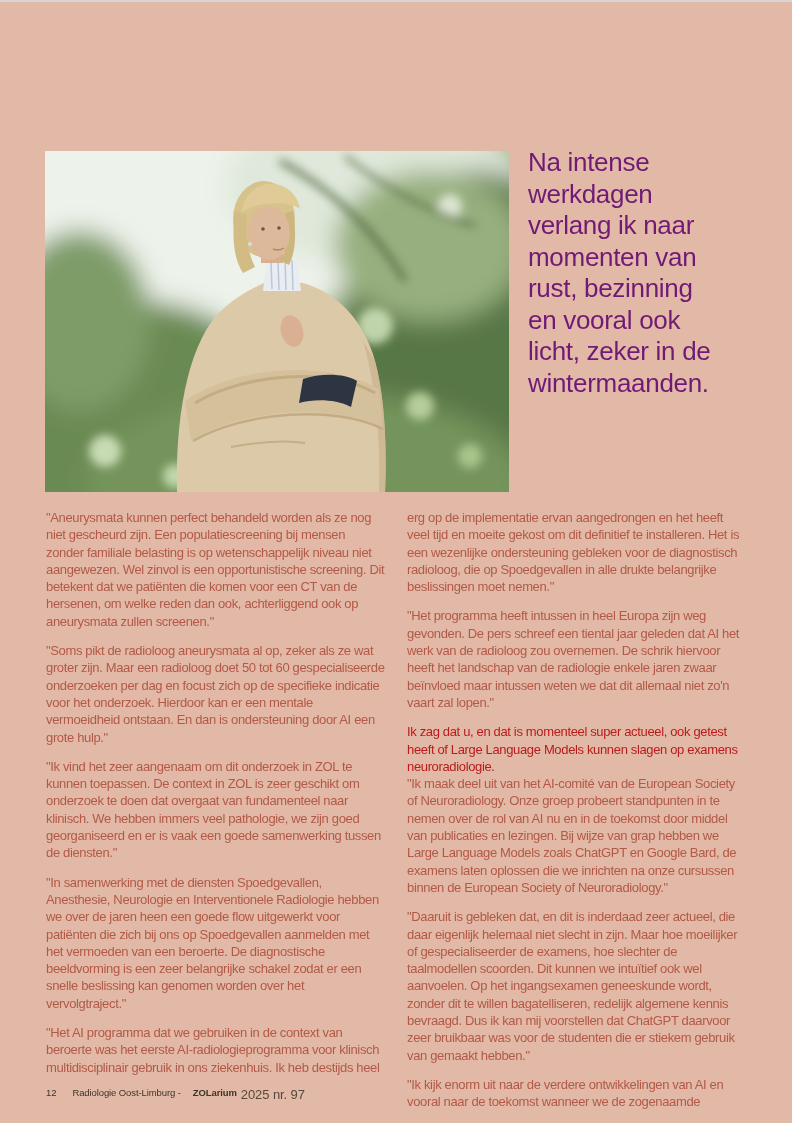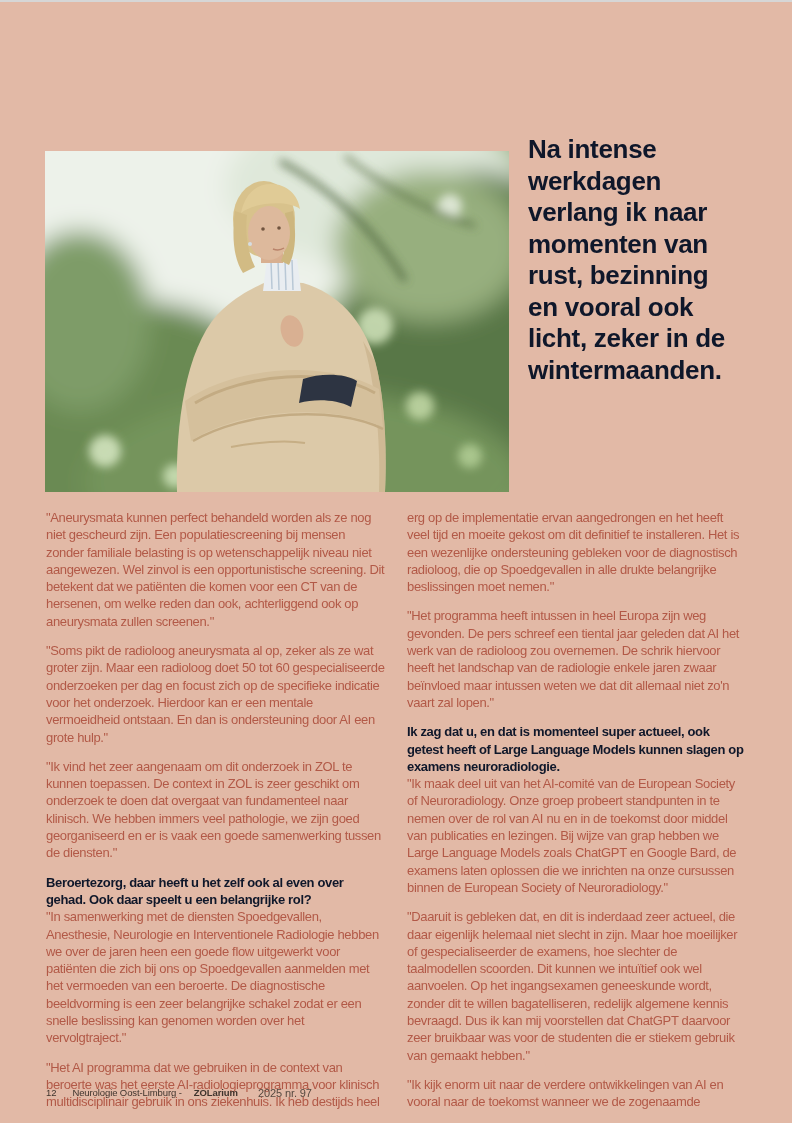--- a/index.html
+++ b/index.html
@@ -14,52 +14,52 @@
     position: absolute; top: 0; left: 0; width: 792px; height: 2px;
     background: #d6d6d6;
   }
   .photo-frame {
     position: absolute; left: 45px; top: 151px;
     width: 464px; height: 341px;
     overflow: hidden;
   }
   .photo-frame svg { display: block; width: 100%; height: 100%; }
   .pull-quote {
-    position: absolute; left: 528px; top: 134px; width: 240px;
-    font-size: 26px; font-weight: bold; line-height: 31.5px;
+    position: absolute; left: 528px; top: 147px; width: 240px;
+    font-size: 26px; font-weight: normal; line-height: 31.5px;
     letter-spacing: -0.3px;
-    color: #0f172a;
+    color: #701a75;
     white-space: pre-line;
   }
   .columns {
     position: absolute; left: 46px; top: 509px;
     width: 700px;
     display: flex; gap: 22px;
   }
   .col { width: 339px; }
   .col p {
     margin: 0 0 12px 0;
     font-size: 13px; line-height: 17.3px;
     letter-spacing: -0.35px;
     color: #b25947;
   }
   .col p.q {
-    font-weight: bold;
-    color: #0f172a;
+    font-weight: normal;
+    color: #b91c1c;
     margin-bottom: 0;
   }
   .page-footer {
     position: absolute; left: 46px; top: 1087px;
     display: flex; align-items: flex-start;
     font-size: 9.5px; color: #3e332c;
     letter-spacing: -0.1px;
   }
   .page-footer .num { margin-right: 16px; }
   .page-footer .mag { font-weight: bold; margin-left: 12px; }
-  .page-footer .issue { font-size: 11px; margin-left: 20px; color: #55483f; }
+  .page-footer .issue { font-size: 13px; margin-left: 4px; color: #55483f; }
 </style>
 </head>
 <body>
 
 <div class="top-edge"></div>
 
 <div class="photo-frame">
   <svg viewBox="0 0 464 341" xmlns="http://www.w3.org/2000/svg">
     <defs>
       <filter id="b12" x="-50%" y="-50%" width="200%" height="200%">
@@ -121,32 +121,31 @@
 rust, bezinning
 en vooral ook
 licht, zeker in de
 wintermaanden.</div>
 
 <div class="columns">
   <div class="col">
     <p>"Aneurysmata kunnen perfect behandeld worden als ze nog niet gescheurd zijn. Een populatiescreening bij mensen zonder familiale belasting is op wetenschappelijk niveau niet aangewezen. Wel zinvol is een opportunistische screening. Dit betekent dat we patiënten die komen voor een CT van de hersenen, om welke reden dan ook, achterliggend ook op aneurysmata zullen screenen."</p>
     <p>"Soms pikt de radioloog aneurysmata al op, zeker als ze wat groter zijn. Maar een radioloog doet 50 tot 60 gespecialiseerde onderzoeken per dag en focust zich op de specifieke indicatie voor het onderzoek. Hierdoor kan er een mentale vermoeidheid ontstaan. En dan is ondersteuning door AI een grote hulp."</p>
     <p>"Ik vind het zeer aangenaam om dit onderzoek in ZOL te kunnen toepassen. De context in ZOL is zeer geschikt om onderzoek te doen dat overgaat van fundamenteel naar klinisch. We hebben immers veel pathologie, we zijn goed georganiseerd en er is vaak een goede samenwerking tussen de diensten."</p>
-    <p class="q">Beroertezorg, daar heeft u het zelf ook al even over gehad. Ook daar speelt  u een belangrijke rol?</p>
     <p>"In samenwerking met de diensten Spoedgevallen, Anesthesie, Neurologie en Interventionele Radiologie hebben we over de jaren heen een goede flow uitgewerkt voor patiënten die zich bij ons op Spoedgevallen aanmelden met het vermoeden van een beroerte. De diagnostische beeldvorming is een zeer belangrijke schakel zodat er een snelle beslissing kan genomen worden over het vervolgtraject."</p>
     <p>"Het AI programma dat we gebruiken in de context van beroerte was het eerste AI-radiologieprogramma voor klinisch multidisciplinair gebruik in ons ziekenhuis. Ik heb destijds heel</p>
   </div>
   <div class="col">
     <p>erg op de implementatie ervan aangedrongen en het heeft veel tijd en moeite gekost om dit definitief te installeren. Het is een wezenlijke ondersteuning gebleken voor de diagnostisch radioloog, die op Spoedgevallen in alle drukte belangrijke beslissingen moet nemen."</p>
     <p>"Het programma heeft intussen in heel Europa zijn weg gevonden. De pers schreef een tiental jaar geleden dat AI het werk van de radioloog zou overnemen. De schrik hiervoor heeft het landschap van de radiologie enkele jaren zwaar beïnvloed maar intussen weten we dat dit allemaal niet zo'n vaart zal lopen."</p>
     <p class="q">Ik zag dat u, en dat is momenteel super actueel, ook getest heeft of Large Language Models kunnen slagen op examens neuroradiologie.</p>
     <p>"Ik maak deel uit van het AI-comité van de European Society of Neuroradiology. Onze groep probeert standpunten in te nemen over de rol van AI nu en in de toekomst door middel van publicaties en lezingen. Bij wijze van grap hebben we Large Language Models zoals ChatGPT en Google Bard, de examens laten oplossen die we inrichten na onze cursussen binnen de European Society of Neuroradiology."</p>
     <p>"Daaruit is gebleken dat, en dit is inderdaad zeer actueel, die daar eigenlijk helemaal niet slecht in zijn. Maar hoe moeilijker of gespecialiseerder de examens, hoe slechter de taalmodellen scoorden. Dit kunnen we intuïtief ook wel aanvoelen. Op het ingangsexamen geneeskunde wordt, zonder dit te willen bagatelliseren, redelijk algemene kennis bevraagd. Dus ik kan mij voorstellen dat ChatGPT daarvoor zeer bruikbaar was voor de studenten die er stiekem gebruik van gemaakt hebben."</p>
     <p>"Ik kijk enorm uit naar de verdere ontwikkelingen van AI en vooral naar de toekomst wanneer we de zogenaamde</p>
   </div>
 </div>
 
 <div class="page-footer">
   <span class="num">12</span>
-  <span>Neurologie Oost-Limburg -</span>
+  <span>Radiologie Oost-Limburg -</span>
   <span class="mag">ZOLarium</span>
   <span class="issue">2025 nr. 97</span>
 </div>
 
 </body></html>

